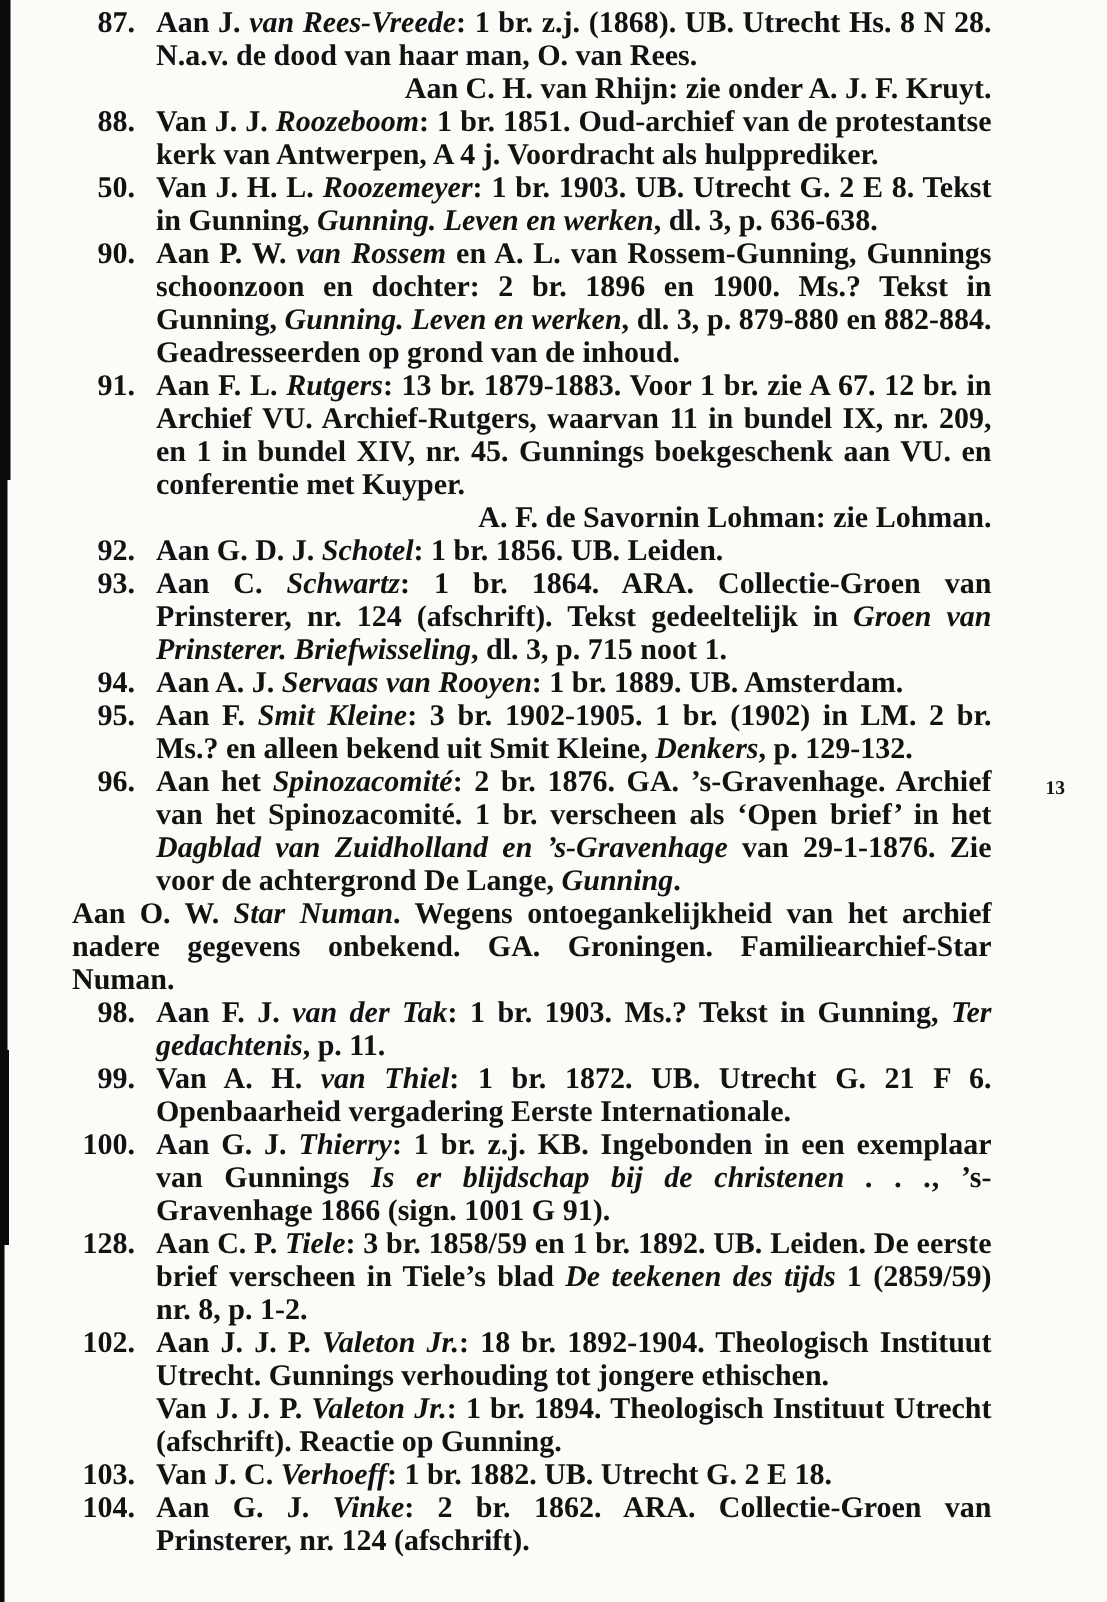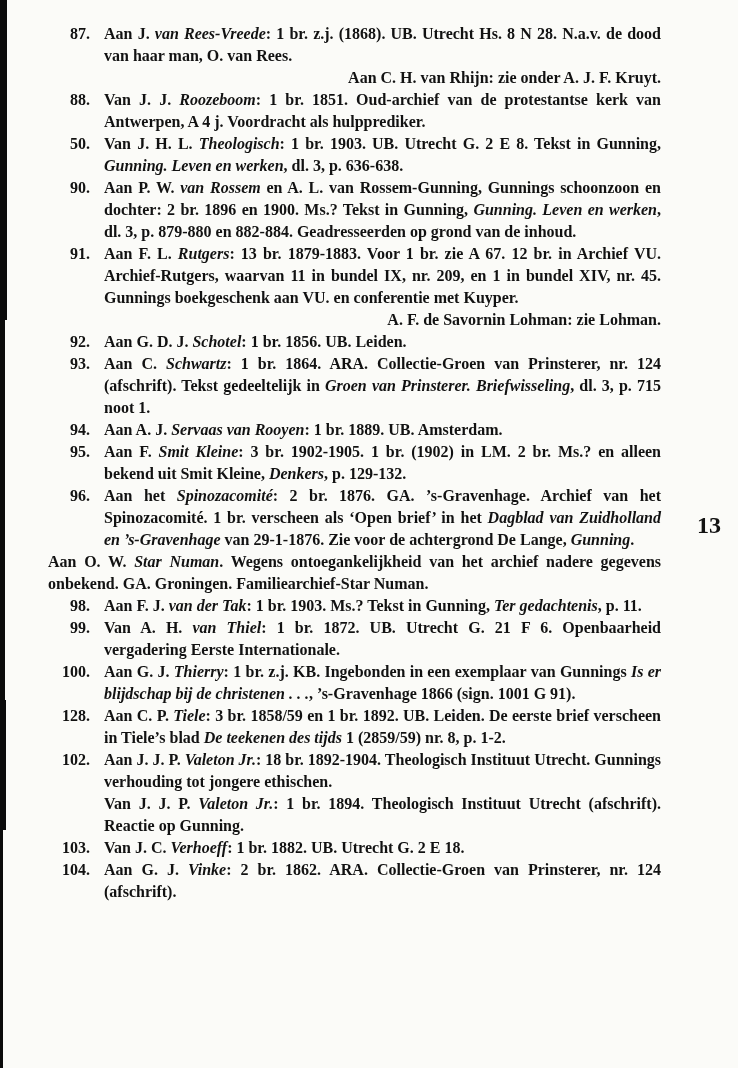--- a/index.html
+++ b/index.html
@@ -14,41 +14,41 @@
   }
   .scan-edge { position: absolute; left: 0; top: 0; height: 1068px; width: 8px; }
   .scan-edge .seg { background: #0b0b0b; }
   .scan-edge .s1 { width: 7px; height: 320px; }
   .scan-edge .s2 { width: 5px; height: 380px; }
   .scan-edge .s3 { width: 6px; height: 130px; }
   .scan-edge .s4 { width: 3px; height: 238px; }
 
   .page-content {
     position: absolute;
-    left: 48px; top: 23px;
+    left: 48px; top: 4px;
     width: 613px;
-    font-size: 16px;
+    font-size: 20px;
     line-height: 22px;
   }
   .entry { display: flex; }
   .num {
     flex: 0 0 42px;
     width: 42px;
     text-align: right;
     padding-right: 14px;
     white-space: nowrap;
   }
   .txt { flex: 1 1 auto; text-align: justify; }
   .entry.crossref .txt { text-align: right; }
   .it { font-style: italic; }
 
   .page-number {
     position: absolute;
     left: 697px; top: 513px;
-    font-size: 24px;
+    font-size: 13px;
     line-height: 24px;
   }
 </style>
 </head>
 <body>
 
 <div class="scan-edge">
   <div class="seg s1"></div>
   <div class="seg s2"></div>
   <div class="seg s3"></div>
@@ -62,21 +62,21 @@
     </div>
     <div class="entry crossref">
       <div class="txt"><span>Aan C. H. van Rhijn: zie onder A. J. F. Kruyt.</span></div>
     </div>
     <div class="entry numbered">
       <div class="num">88.</div>
       <div class="txt"><span>Van J. J. </span><span class="it">Roozeboom</span><span>: 1 br. 1851. Oud-archief van de protestantse kerk van Antwerpen, A 4 j. Voordracht als hulpprediker.</span></div>
     </div>
     <div class="entry numbered">
       <div class="num">50.</div>
-      <div class="txt"><span>Van J. H. L. </span><span class="it">Theologisch</span><span>: 1 br. 1903. UB. Utrecht G. 2 E 8. Tekst in Gunning, </span><span class="it">Gunning. Leven en werken</span><span>, dl. 3, p. 636-638.</span></div>
+      <div class="txt"><span>Van J. H. L. </span><span class="it">Roozemeyer</span><span>: 1 br. 1903. UB. Utrecht G. 2 E 8. Tekst in Gunning, </span><span class="it">Gunning. Leven en werken</span><span>, dl. 3, p. 636-638.</span></div>
     </div>
     <div class="entry numbered">
       <div class="num">90.</div>
       <div class="txt"><span>Aan P. W. </span><span class="it">van Rossem</span><span> en A. L. van Rossem-Gunning, Gunnings schoonzoon en dochter: 2 br. 1896 en 1900. Ms.? Tekst in Gunning, </span><span class="it">Gunning. Leven en werken</span><span>, dl. 3, p. 879-880 en 882-884. Geadresseerden op grond van de inhoud.</span></div>
     </div>
     <div class="entry numbered">
       <div class="num">91.</div>
       <div class="txt"><span>Aan F. L. </span><span class="it">Rutgers</span><span>: 13 br. 1879-1883. Voor 1 br. zie A 67. 12 br. in Archief VU. Archief-Rutgers, waarvan 11 in bundel IX, nr. 209, en 1 in bundel XIV, nr. 45. Gunnings boekgeschenk aan VU. en conferentie met Kuyper.</span></div>
     </div>
     <div class="entry crossref">

